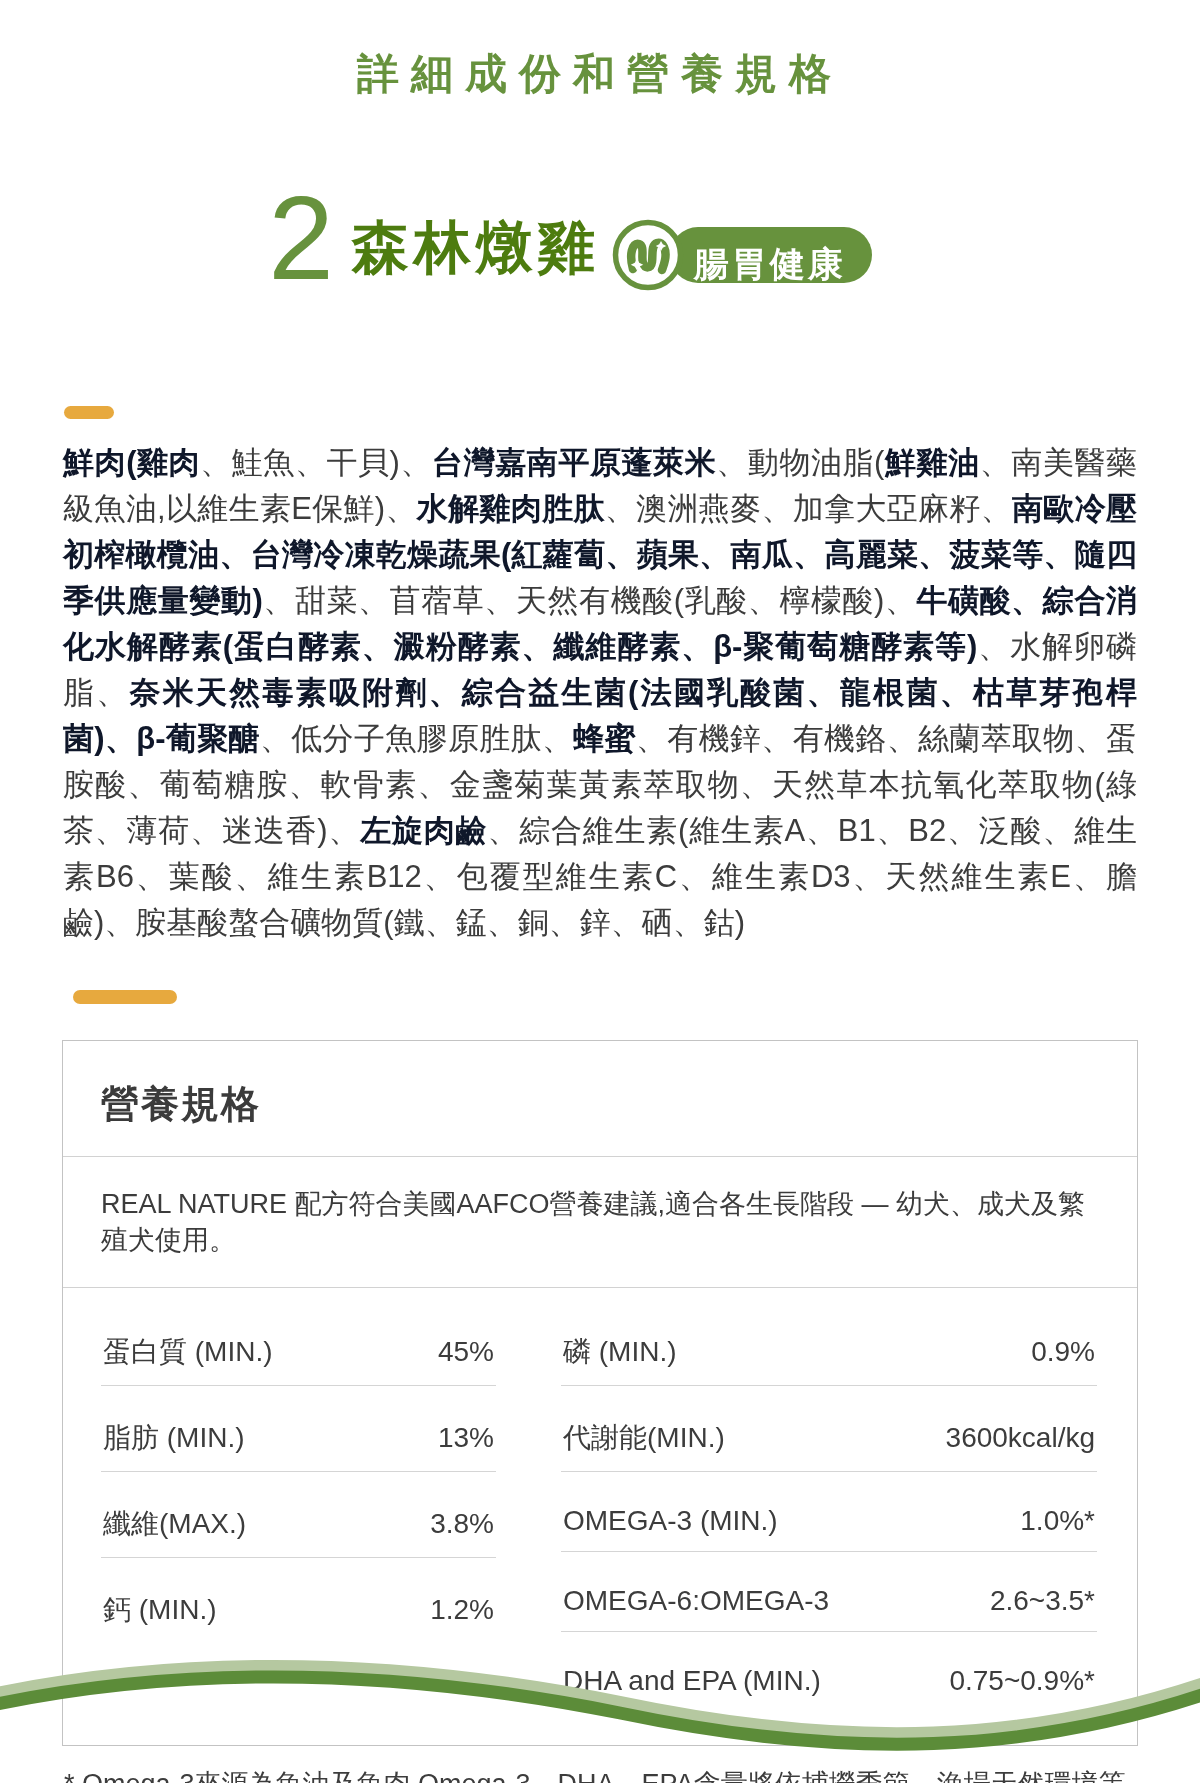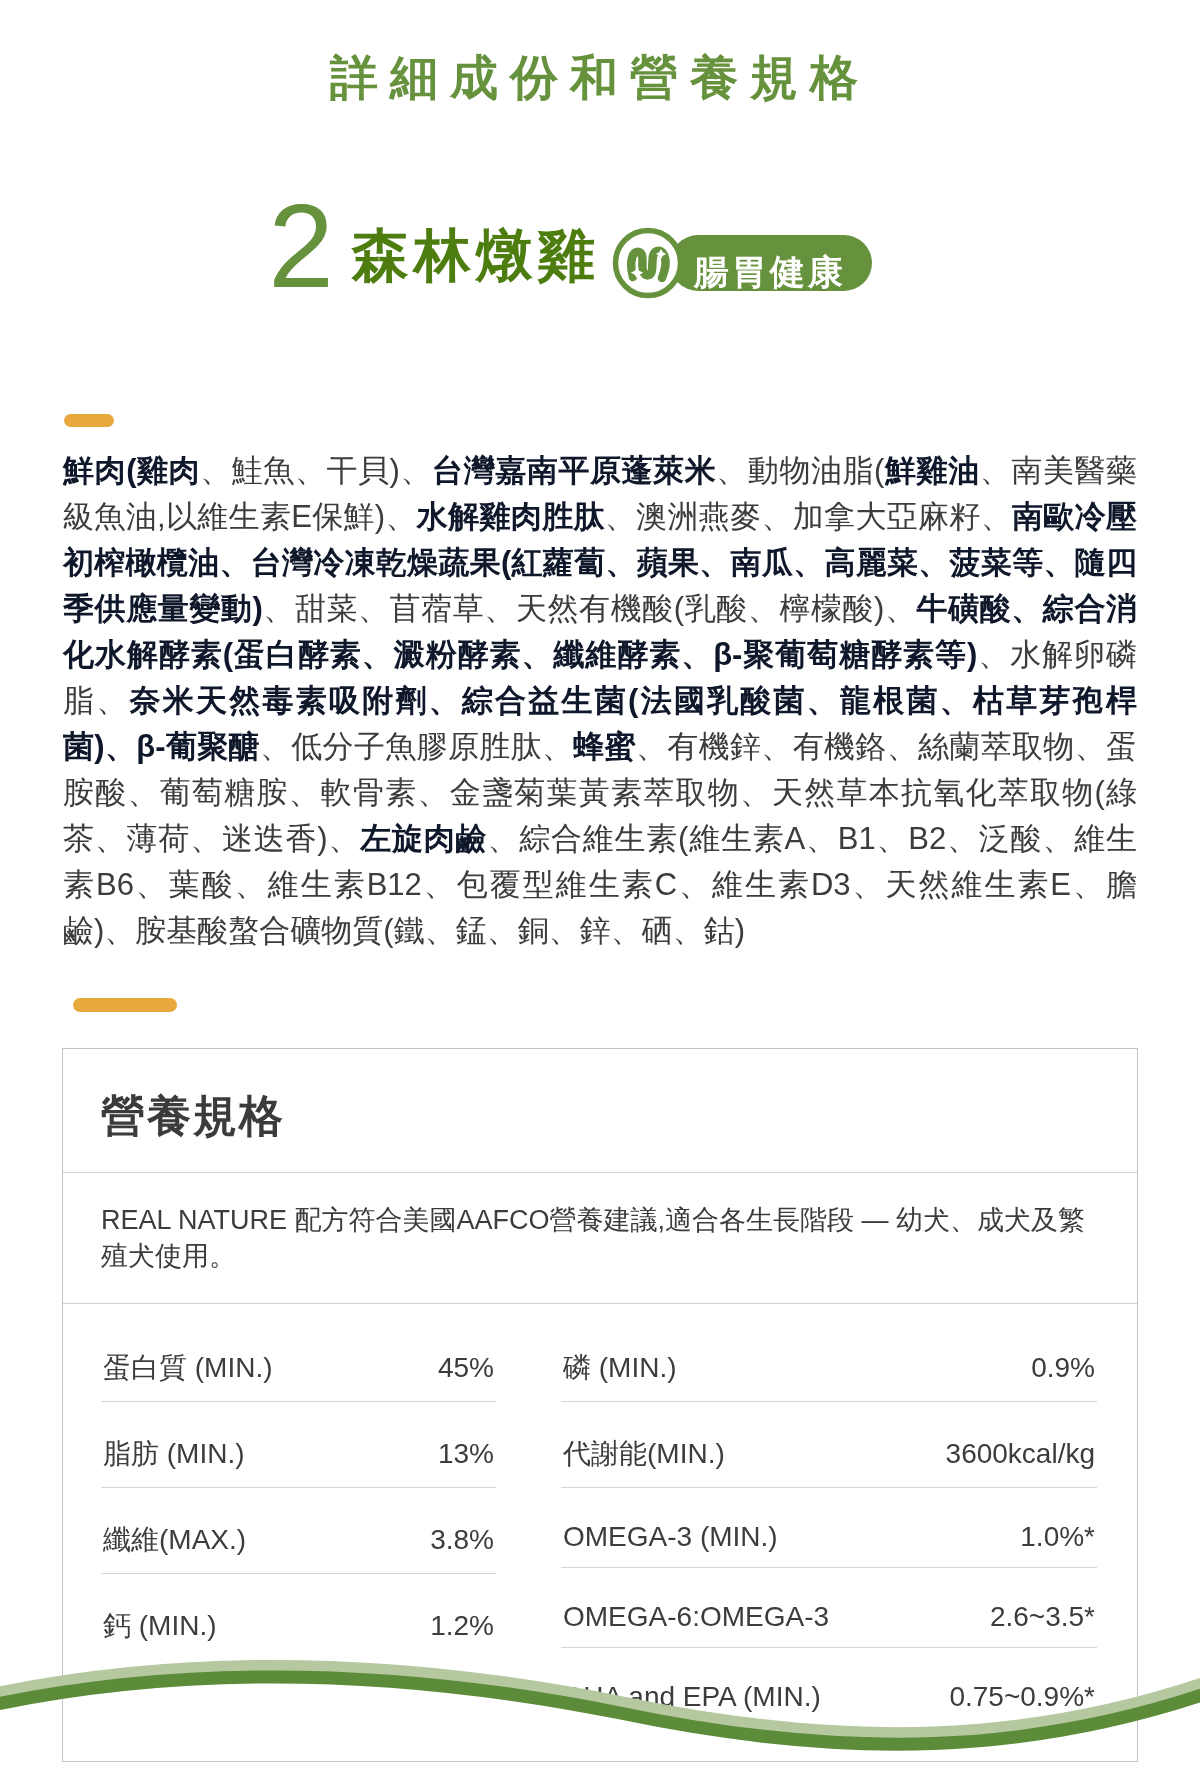--- a/index.html
+++ b/index.html
@@ -6,21 +6,21 @@
   html,body { background:#ffffff; }
   body {
     width:1200px; height:1783px;
     position:relative; overflow:hidden;
     font-family:"Liberation Sans","DejaVu Sans",sans-serif;
     color:#3b3b3b;
   }
   .page-title {
     margin-top:46px;
     text-align:center;
-    font-size:48px; font-weight:700;
+    font-size:42px; font-weight:700;
     letter-spacing:12px;
     color:#67923d;
   }
   .product-row {
     margin-top:82px;
     display:flex; align-items:flex-end; justify-content:center;
     transform:translateX(-30px);
   }
   .product-number {
     font-size:118px; line-height:0.92;
@@ -58,21 +58,21 @@
     color:#3c3c3c;
     font-weight:400;
   }
   .ingredients .b { font-weight:700; color:#0f172a; }
   .nutri-box {
     margin:36px 62px 0 62px;
     border:1px solid #c3c3c3;
     background:#ffffff;
   }
   .nutri-title {
-    font-size:44px; font-weight:700; color:#3b3b3b;
+    font-size:38px; font-weight:700; color:#3b3b3b;
     padding:38px 38px 26px 38px;
     letter-spacing:2px;
   }
   .aafco-row {
     border-top:1px solid #d2d2d2;
     border-bottom:1px solid #d2d2d2;
     padding:29px 38px;
     font-size:27px; color:#3c3c3c;
   }
   .nutri-table {

